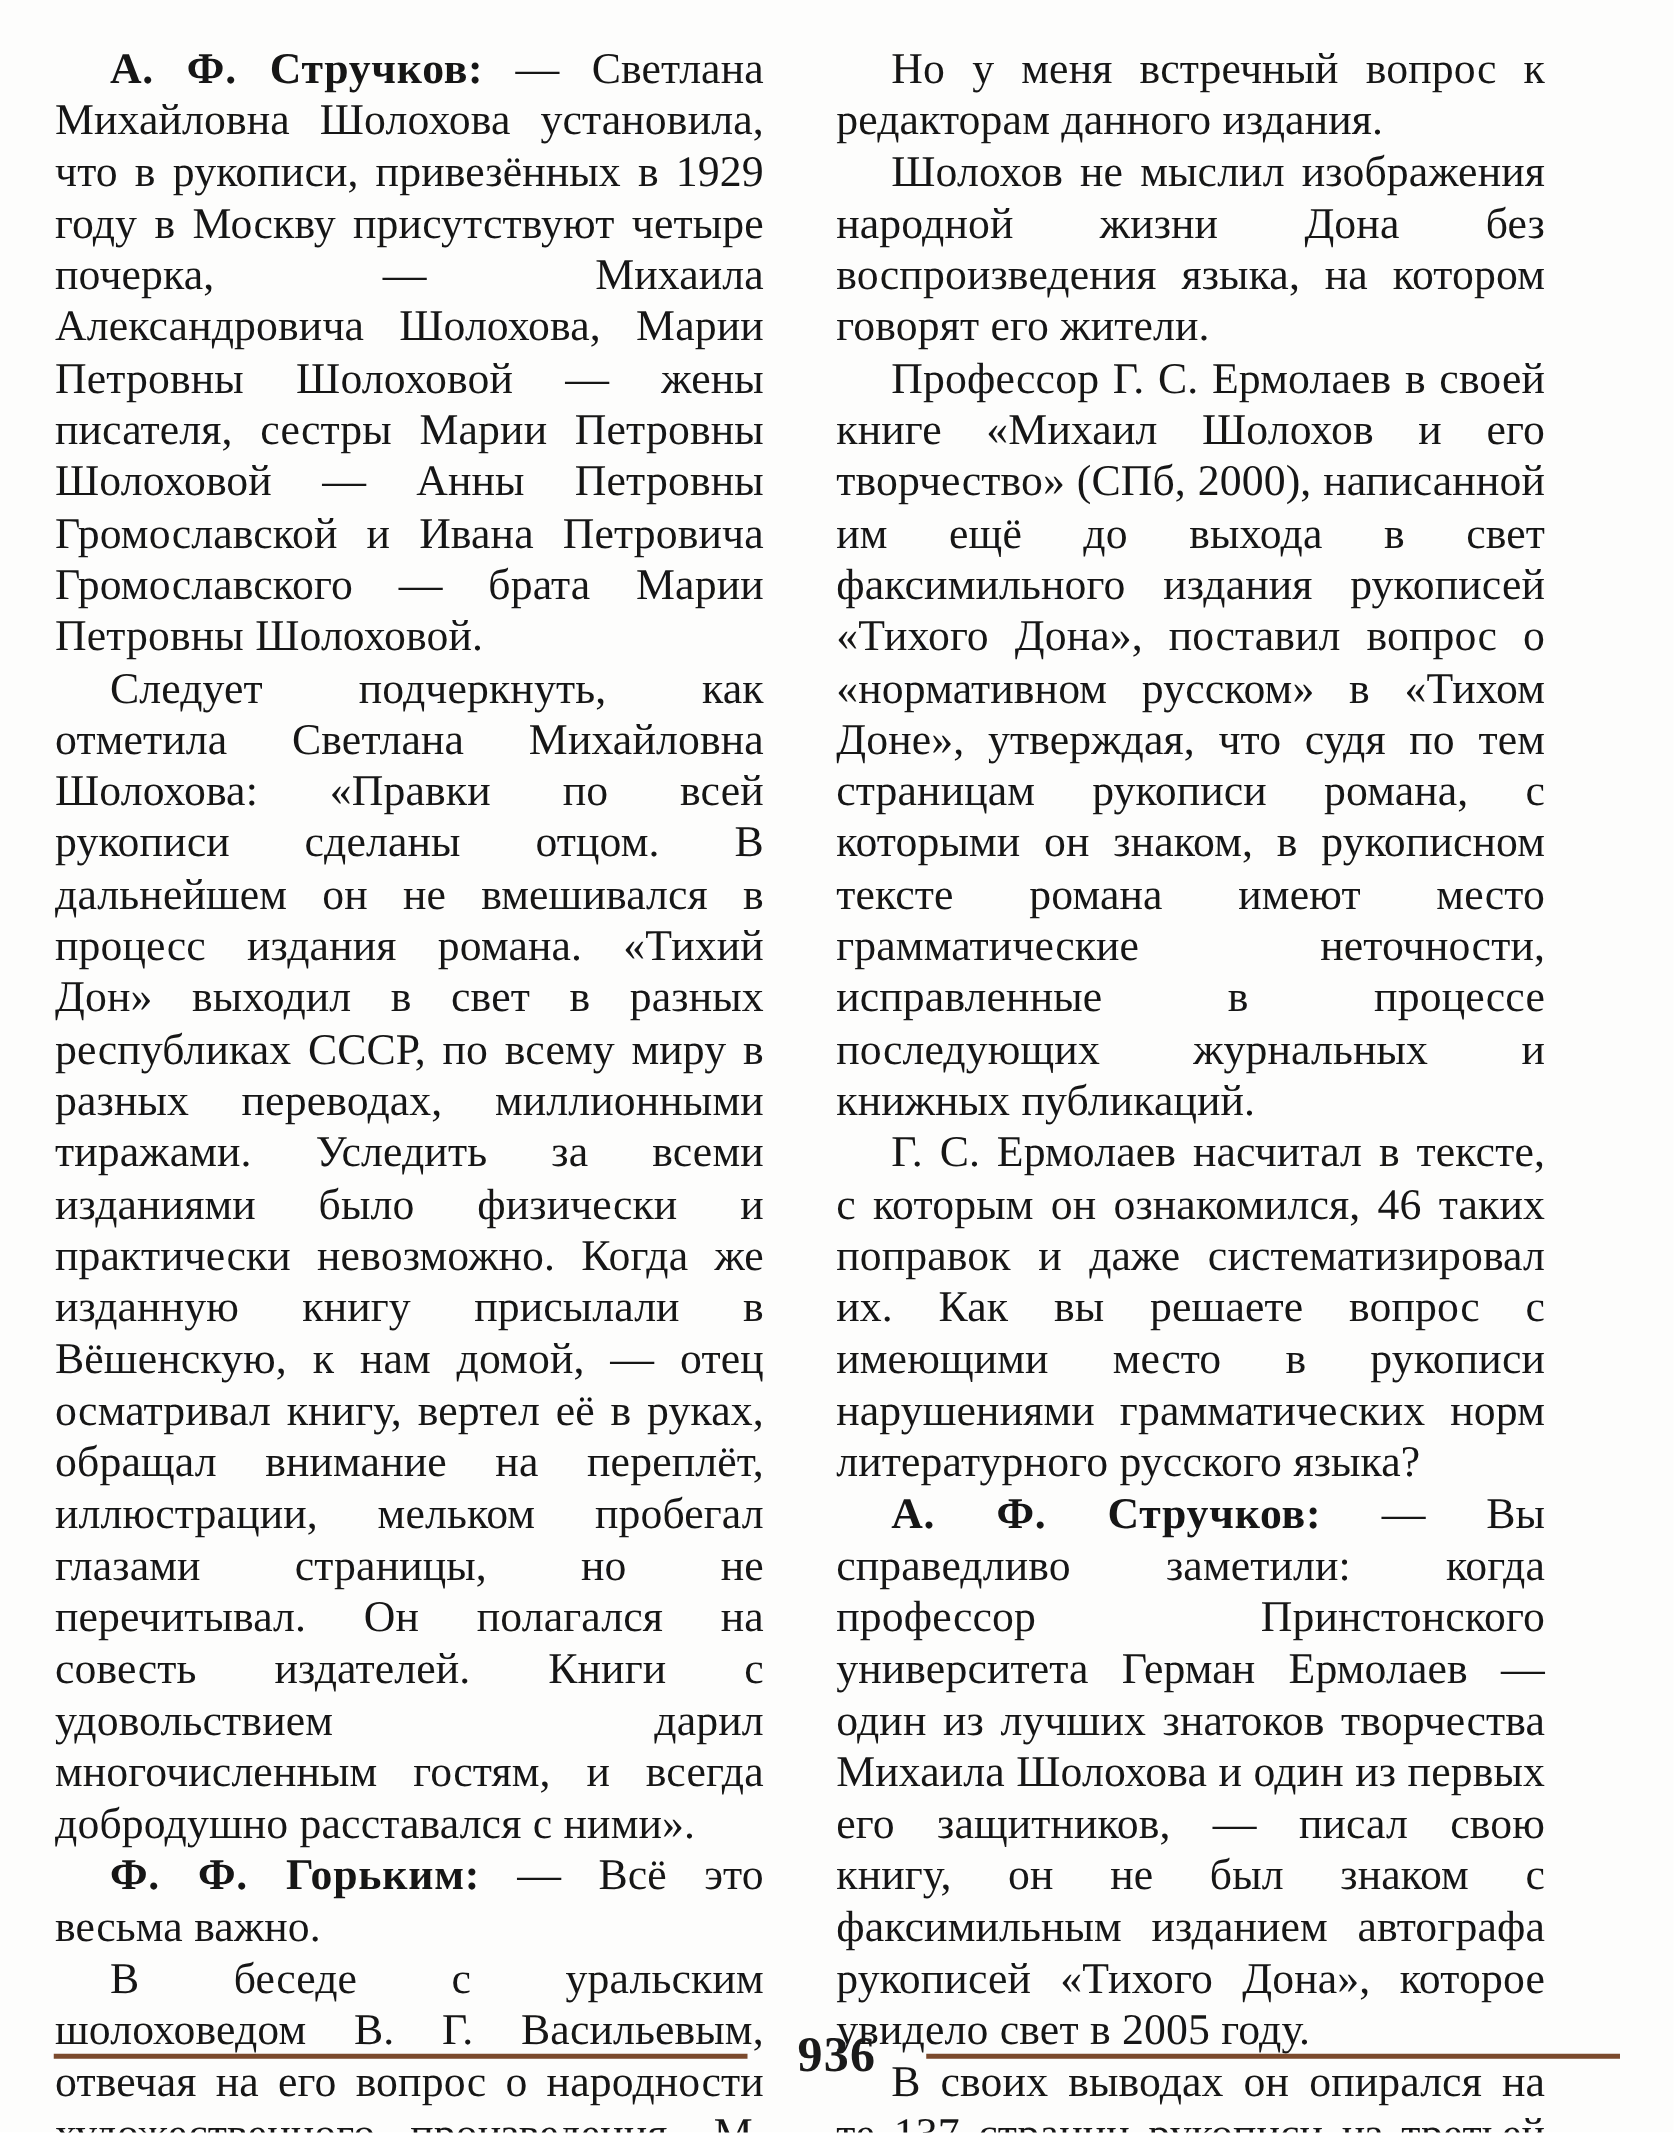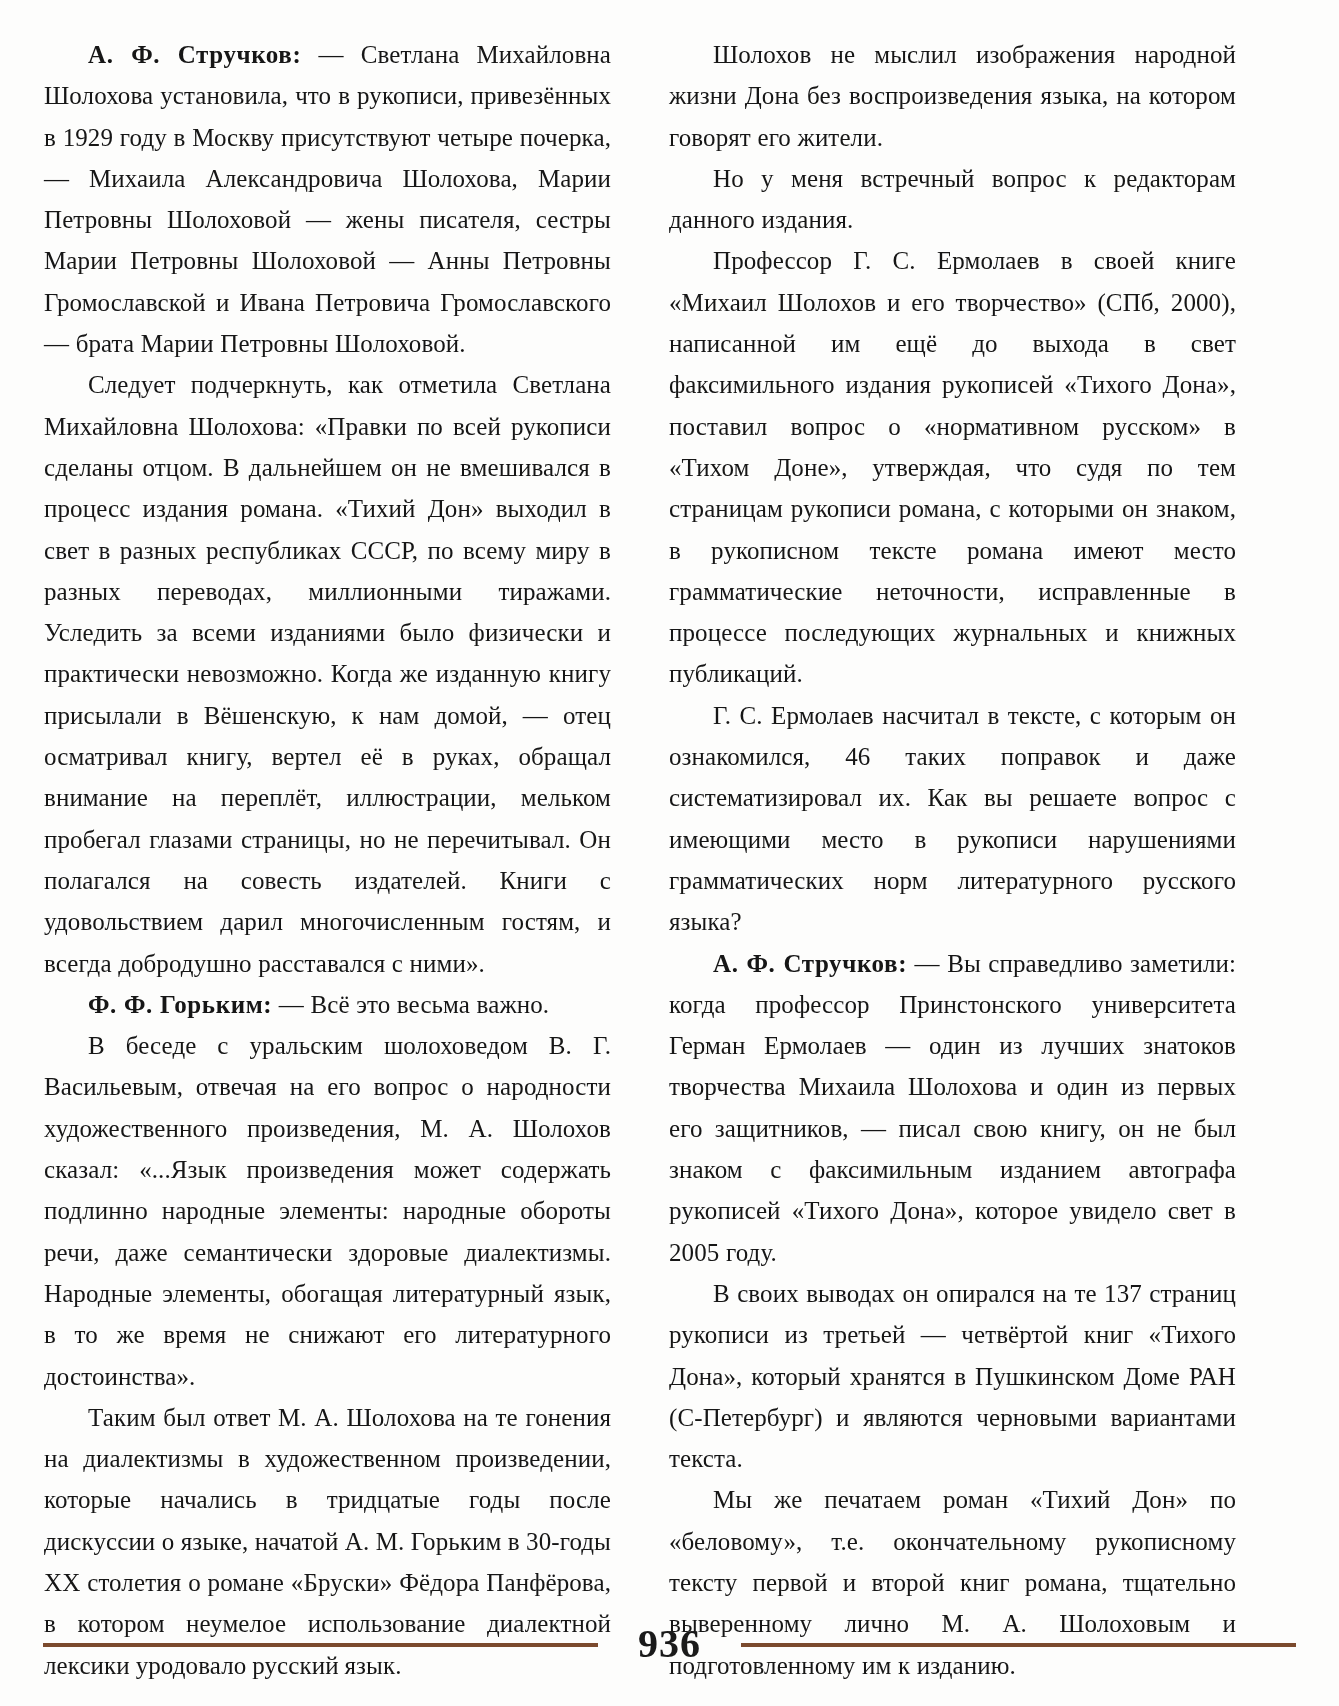--- a/index.html
+++ b/index.html
@@ -38,21 +38,21 @@
   .column {
     width: 567px;
     flex: 0 0 567px;
   }
 
   .column p {
     margin: 0;
     text-align: justify;
     text-justify: inter-word;
     text-indent: 44px;
-    font-size: 25px;
+    font-size: 35px;
     line-height: 41.3px;
     letter-spacing: 0.1px;
     word-spacing: 0.2px;
     hyphens: manual;
     -webkit-hyphens: manual;
   }
 
   .column p.tight {
     word-spacing: -0.5px;
   }
@@ -117,24 +117,24 @@
       <p>
         <span>В беседе с уральским шолоховедом В. Г. Васильевым, отвечая на его вопрос о народности художественного произведения, М. А. Шолохов сказал: «...Язык произведения может содержать подлинно народные элементы: народные обороты речи, даже семантически здоровые диалектизмы. Народные элементы, обогащая литературный язык, в то же время не снижают его литературного достоинства».</span>
       </p>
       <p class="tight">
         <span>Таким был ответ М. А. Шолохова на те гонения на диалектизмы в художественном произведении, которые начались в тридцатые годы после дискуссии о языке, начатой А. М. Горьким в 30-годы XX столетия о романе «Бруски» Фёдора Панфёрова, в котором неумелое использование диалектной лексики уродовало русский язык.</span>
       </p>
     </div>
 
     <div class="column">
       <p>
-        <span>Шолохов не мыслил изображения народной жизни Дона без воспроизведения языка, на котором говорят его жители.</span>
+        <span>Но у меня встречный вопрос к редакторам данного издания.</span>
       </p>
       <p>
-        <span>Но у меня встречный вопрос к редакторам данного издания.</span>
+        <span>Шолохов не мыслил изображения народной жизни Дона без воспроизведения языка, на котором говорят его жители.</span>
       </p>
       <p>
         <span>Профессор Г. С. Ермолаев в своей книге «Михаил Шолохов и его творчество» (СПб, 2000), написанной им ещё до выхода в свет факсимильного издания рукописей «Тихого Дона», поставил вопрос о «нормативном русском» в «Тихом Доне», утверждая, что судя по тем страницам рукописи романа, с которыми он знаком, в рукописном тексте романа имеют место грамматические неточности, исправленные в процессе последующих журнальных и книжных публикаций.</span>
       </p>
       <p>
         <span>Г. С. Ермолаев насчитал в тексте, с которым он ознакомился, 46 таких поправок и даже систематизировал их. Как вы решаете вопрос с имеющими место в рукописи нарушениями грамматических норм литературного русского языка?</span>
       </p>
       <p>
         <span class="speaker">А. Ф. Стручков:</span><span> — Вы справедливо заметили: когда профессор Принстонского университета Герман Ермолаев — один из лучших знатоков творчества Михаила Шолохова и один из первых его защитников, — писал свою книгу, он не был знаком с факсимильным изданием автографа рукописей «Тихого Дона», которое увидело свет в 2005 году.</span>
       </p>

